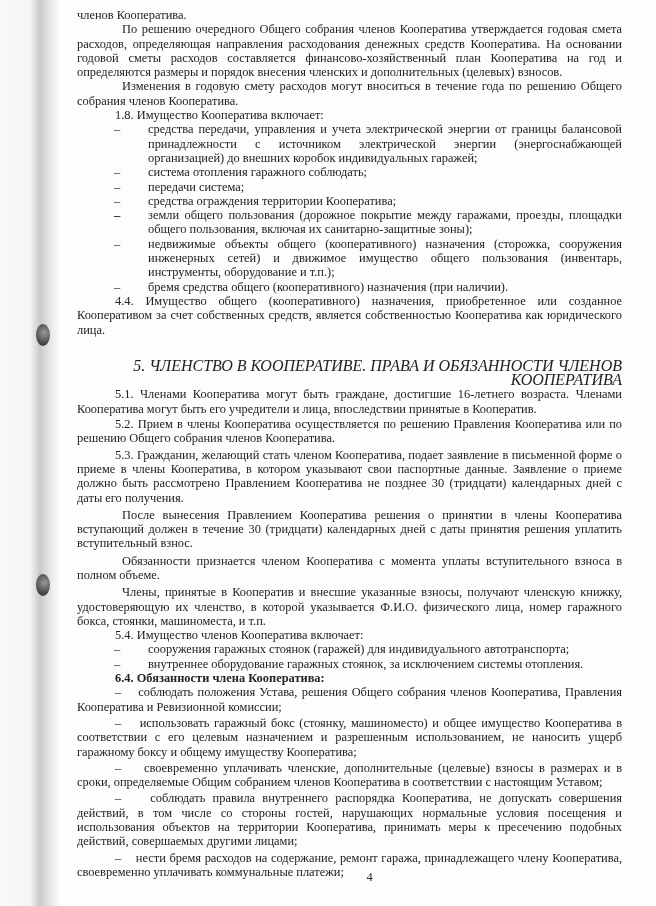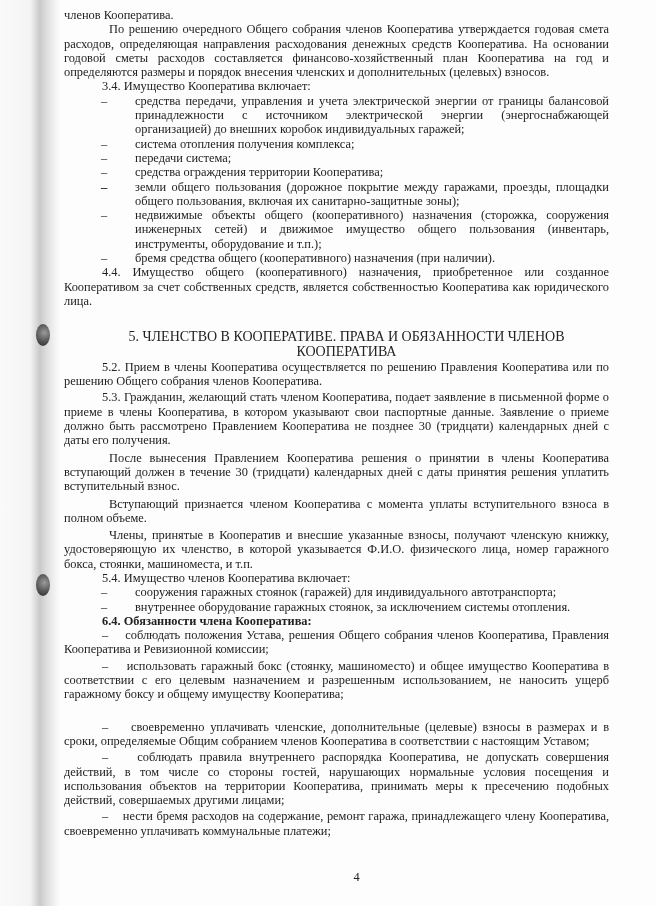--- a/index.html
+++ b/index.html
@@ -13,81 +13,83 @@
     position: absolute; left: 0; top: 0; width: 60px; height: 906px;
     background: linear-gradient(to right, #fafafa 0px, #f4f4f4 30px, #c9c9c9 40px, #dcdcdc 46px, #f0f0f0 54px, #fcfcfc 60px);
   }
   .hole {
     position: absolute; left: 36px; width: 14px; height: 22px; border-radius: 50%;
     background: radial-gradient(circle at 60% 40%, #9a9a9a 0%, #555 55%, #2a2a2a 100%);
   }
   .hole.h1 { top: 324px; }
   .hole.h2 { top: 574px; }
   .page {
-    position: absolute; left: 64px; top: 0; width: 545px;
+    position: absolute; left: 77px; top: 0; width: 545px;
     font-size: 12.4px; line-height: 14.3px;
   }
   .p { margin: 0; text-align: justify; }
   .indent { text-indent: 45px; }
   .sub { padding-left: 38px; margin: 0; }
   .item {
     position: relative; padding-left: 71px; margin: 0; text-align: justify;
   }
   .item .dash { position: absolute; left: 37px; top: 0; }
   .ind-dash { text-indent: 38px; margin: 0; text-align: justify; }
   .heading {
-    margin: 0; text-align: center; font-size: 14px; padding-left: 20px;
+    margin: 0; text-align: right; font-size: 16px; padding-left: 20px; font-style: italic;
   }
   .bold { font-weight: bold; }
   .pagenum { position: absolute; top: 870px; left: 0; width: 545px; text-align: center; padding-left: 20px; }
 </style>
 </head>
 <body>
 
 <div class="left-shade"></div>
 <div class="hole h1"></div>
 <div class="hole h2"></div>
 
 <div class="page">
   <div style="height:8px"></div>
   <p class="p">членов Кооператива.</p>
   <p class="p indent">По решению очередного Общего собрания членов Кооператива утверждается годовая смета расходов, определяющая направления расходования денежных средств Кооператива. На основании годовой сметы расходов составляется финансово-хозяйственный план Кооператива на год и определяются размеры и порядок внесения членских и дополнительных (целевых) взносов.</p>
-  <p class="sub">3.4. Имущество Кооператива включает:</p>
+  <p class="p indent">Изменения в годовую смету расходов могут вноситься в течение года по решению Общего собрания членов Кооператива.</p>
+  <p class="sub">1.8. Имущество Кооператива включает:</p>
 
   <div>
     <p class="item"><span class="dash">–</span><span>средства передачи, управления и учета электрической энергии от границы балансовой принадлежности с источником электрической энергии (энергоснабжающей организацией) до внешних коробок индивидуальных гаражей;</span></p>
-    <p class="item"><span class="dash">–</span><span>система отопления получения комплекса;</span></p>
+    <p class="item"><span class="dash">–</span><span>система отопления гаражного соблюдать;</span></p>
     <p class="item"><span class="dash">–</span><span>передачи система;</span></p>
     <p class="item"><span class="dash">–</span><span>средства ограждения территории Кооператива;</span></p>
     <p class="item"><span class="dash">–</span></p>
     <p class="item"><span class="dash">–</span><span>земли общего пользования (дорожное покрытие между гаражами, проезды, площадки общего пользования, включая их санитарно-защитные зоны);</span></p>
     <p class="item"><span class="dash">–</span><span>недвижимые объекты общего (кооперативного) назначения (сторожка, сооружения инженерных сетей) и движимое имущество общего пользования (инвентарь, инструменты, оборудование и т.п.);</span></p>
     <p class="item"><span class="dash">–</span><span>бремя средства общего (кооперативного) назначения (при наличии).</span></p>
   </div>
 
   <p class="p indent" style="text-indent:38px">4.4. Имущество общего (кооперативного) назначения, приобретенное или созданное Кооперативом за счет собственных средств, является собственностью Кооператива как юридического лица.</p>
 
   <div style="height:22px"></div>
   <p class="heading">5. ЧЛЕНСТВО В КООПЕРАТИВЕ. ПРАВА И ОБЯЗАННОСТИ ЧЛЕНОВ КООПЕРАТИВА</p>
+  <p class="p" style="text-indent:38px">5.1. Членами Кооператива могут быть граждане, достигшие 16-летнего возраста. Членами Кооператива могут быть его учредители и лица, впоследствии принятые в Кооператив.</p>
   <p class="p" style="text-indent:38px; margin-top:1px">5.2. Прием в члены Кооператива осуществляется по решению Правления Кооператива или по решению Общего собрания членов Кооператива.</p>
   <p class="p" style="text-indent:38px; margin-top:2px">5.3. Гражданин, желающий стать членом Кооператива, подает заявление в письменной форме о приеме в члены Кооператива, в котором указывают свои паспортные данные. Заявление о приеме должно быть рассмотрено Правлением Кооператива не позднее 30 (тридцати) календарных дней с даты его получения.</p>
   <p class="p indent" style="margin-top:3px">После вынесения Правлением Кооператива решения о принятии в члены Кооператива вступающий должен в течение 30 (тридцати) календарных дней с даты принятия решения уплатить вступительный взнос.</p>
-  <p class="p indent" style="margin-top:3px">Вступающий признается членом Кооператива с момента уплаты вступительного взноса в полном объеме.</p>
+  <p class="p indent" style="margin-top:3px">Обязанности признается членом Кооператива с момента уплаты вступительного взноса в полном объеме.</p>
   <p class="p indent" style="margin-top:3px">Члены, принятые в Кооператив и внесшие указанные взносы, получают членскую книжку, удостоверяющую их членство, в которой указывается Ф.И.О. физического лица, номер гаражного бокса, стоянки, машиноместа, и т.п.</p>
   <p class="sub">5.4. Имущество членов Кооператива включает:</p>
 
   <div>
     <p class="item"><span class="dash">–</span><span>сооружения гаражных стоянок (гаражей) для индивидуального автотранспорта;</span></p>
     <p class="item"><span class="dash">–</span><span>внутреннее оборудование гаражных стоянок, за исключением системы отопления.</span></p>
   </div>
 
   <p class="sub bold">6.4. Обязанности члена Кооператива:</p>
 
   <div>
     <p class="ind-dash"><span>–</span>&nbsp;&nbsp;&nbsp; <span>соблюдать положения Устава, решения Общего собрания членов Кооператива, Правления Кооператива и Ревизионной комиссии;</span></p>
     <p class="ind-dash" style="margin-top:2px"><span>–</span>&nbsp;&nbsp;&nbsp; <span>использовать гаражный бокс (стоянку, машиноместо) и общее имущество Кооператива в соответствии с его целевым назначением и разрешенным использованием, не наносить ущерб гаражному боксу и общему имуществу Кооператива;</span></p>
-    <p class="ind-dash" style="margin-top:18px"><span>–</span>&nbsp;&nbsp;&nbsp; <span>своевременно уплачивать членские, дополнительные (целевые) взносы в размерах и в сроки, определяемые Общим собранием членов Кооператива в соответствии с настоящим Уставом;</span></p>
+    <p class="ind-dash" style="margin-top:2px"><span>–</span>&nbsp;&nbsp;&nbsp; <span>своевременно уплачивать членские, дополнительные (целевые) взносы в размерах и в сроки, определяемые Общим собранием членов Кооператива в соответствии с настоящим Уставом;</span></p>
     <p class="ind-dash" style="margin-top:2px"><span>–</span>&nbsp;&nbsp;&nbsp; <span>соблюдать правила внутреннего распорядка Кооператива, не допускать совершения действий, в том числе со стороны гостей, нарушающих нормальные условия посещения и использования объектов на территории Кооператива, принимать меры к пресечению подобных действий, совершаемых другими лицами;</span></p>
     <p class="ind-dash" style="margin-top:2px"><span>–</span>&nbsp;&nbsp;&nbsp; <span>нести бремя расходов на содержание, ремонт гаража, принадлежащего члену Кооператива, своевременно уплачивать коммунальные платежи;</span></p>
   </div>
 
   <div class="pagenum">4</div>
 </div>
 
 </body></html>

